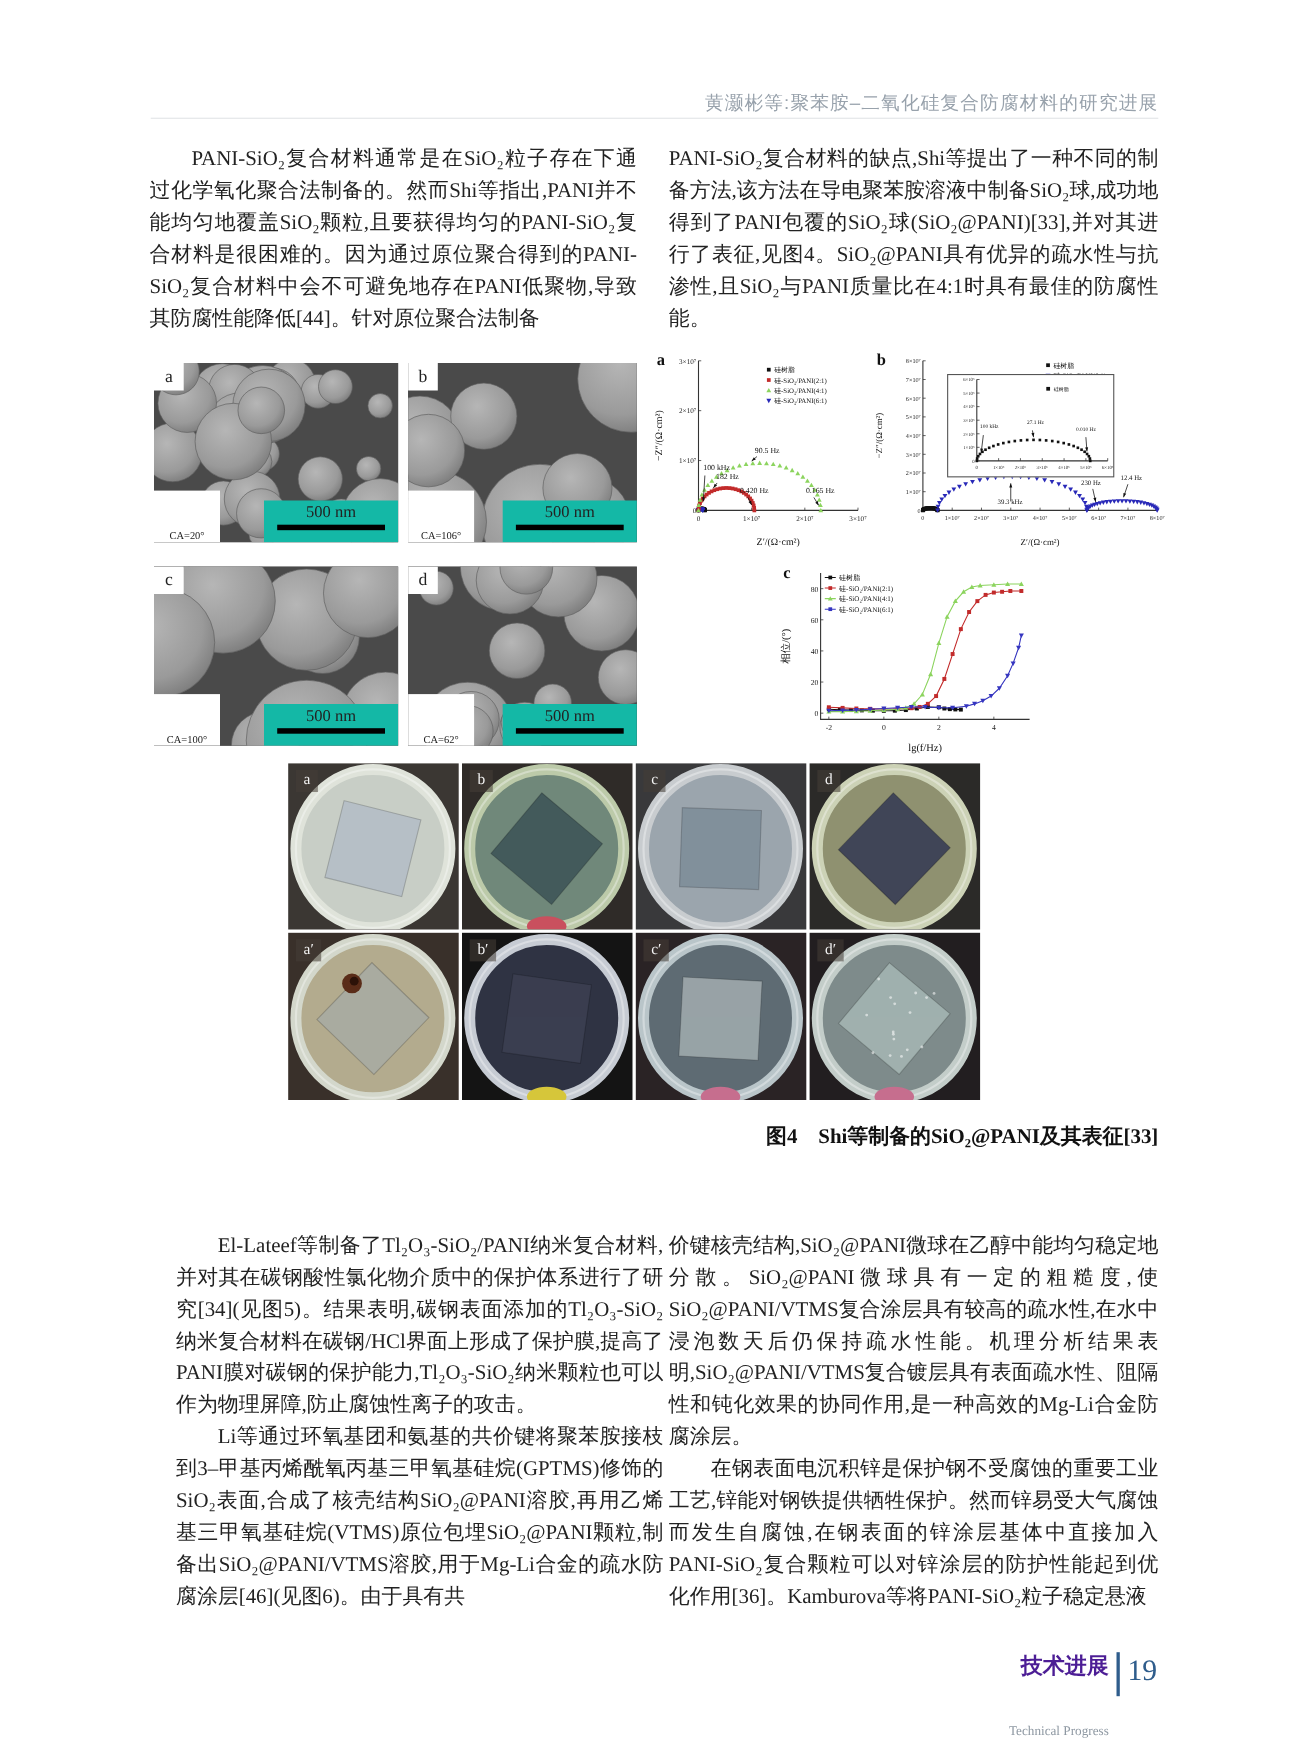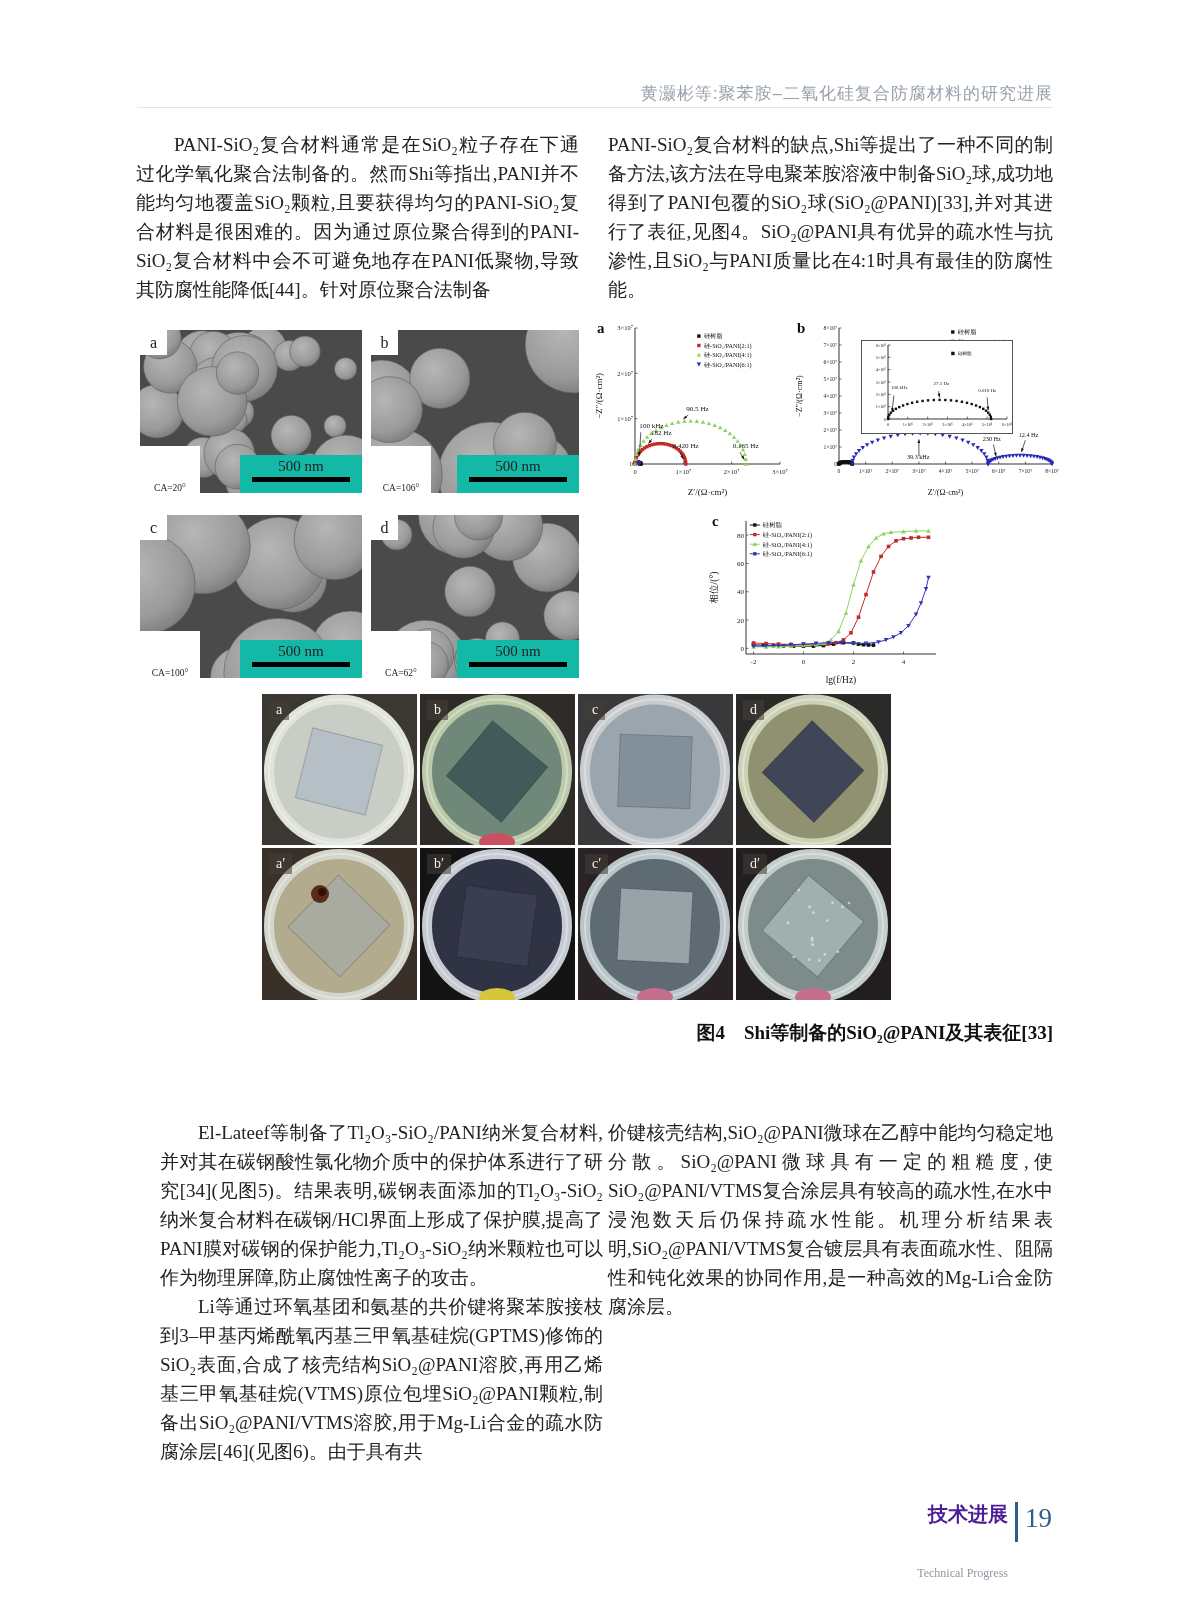--- a/index.html
+++ b/index.html
@@ -719,19 +719,20 @@
     </div>
 
   <div class="caption" style="top:1020px;">图4　Shi等制备的SiO₂@PANI及其表征[33]</div>
 
   <div class="abs para" style="left:128px;top:1118px;width:443px;margin-left:32px;">
     <p class="indent">El-Lateef等制备了Tl₂O₃-SiO₂/PANI纳米复合材料,并对其在碳钢酸性氯化物介质中的保护体系进行了研究[34](见图5)。结果表明,碳钢表面添加的Tl₂O₃-SiO₂纳米复合材料在碳钢/HCl界面上形成了保护膜,提高了PANI膜对碳钢的保护能力,Tl₂O₃-SiO₂纳米颗粒也可以作为物理屏障,防止腐蚀性离子的攻击。</p>
     <p class="indent">Li等通过环氧基团和氨基的共价键将聚苯胺接枝到3–甲基丙烯酰氧丙基三甲氧基硅烷(GPTMS)修饰的SiO₂表面,合成了核壳结构SiO₂@PANI溶胶,再用乙烯基三甲氧基硅烷(VTMS)原位包埋SiO₂@PANI颗粒,制备出SiO₂@PANI/VTMS溶胶,用于Mg-Li合金的疏水防腐涂层[46](见图6)。由于具有共</p>
   </div>
   <div class="abs para" style="left:608px;top:1118px;width:445px;">
     <p>价键核壳结构,SiO₂@PANI微球在乙醇中能均匀稳定地分散。SiO₂@PANI微球具有一定的粗糙度,使SiO₂@PANI/VTMS复合涂层具有较高的疏水性,在水中浸泡数天后仍保持疏水性能。机理分析结果表明,SiO₂@PANI/VTMS复合镀层具有表面疏水性、阻隔性和钝化效果的协同作用,是一种高效的Mg-Li合金防腐涂层。</p>
+    <p class="indent">在钢表面电沉积锌是保护钢不受腐蚀的重要工业工艺,锌能对钢铁提供牺牲保护。然而锌易受大气腐蚀而发生自腐蚀,在钢表面的锌涂层基体中直接加入PANI-SiO₂复合颗粒可以对锌涂层的防护性能起到优化作用[36]。Kamburova等将PANI-SiO₂粒子稳定悬液</p>
   </div>
 
   <div class="abs footer-cn" style="left:850px;top:1501px;width:158px;">技术进展</div>
   <div class="abs footer-en" style="left:850px;top:1566px;width:158px;">Technical Progress</div>
   <div class="abs footer-bar" style="left:1015px;top:1502px;"></div>
   <div class="abs footer-num" style="left:1025px;top:1503px;">19</div>
 </div>
 
 </body></html>

